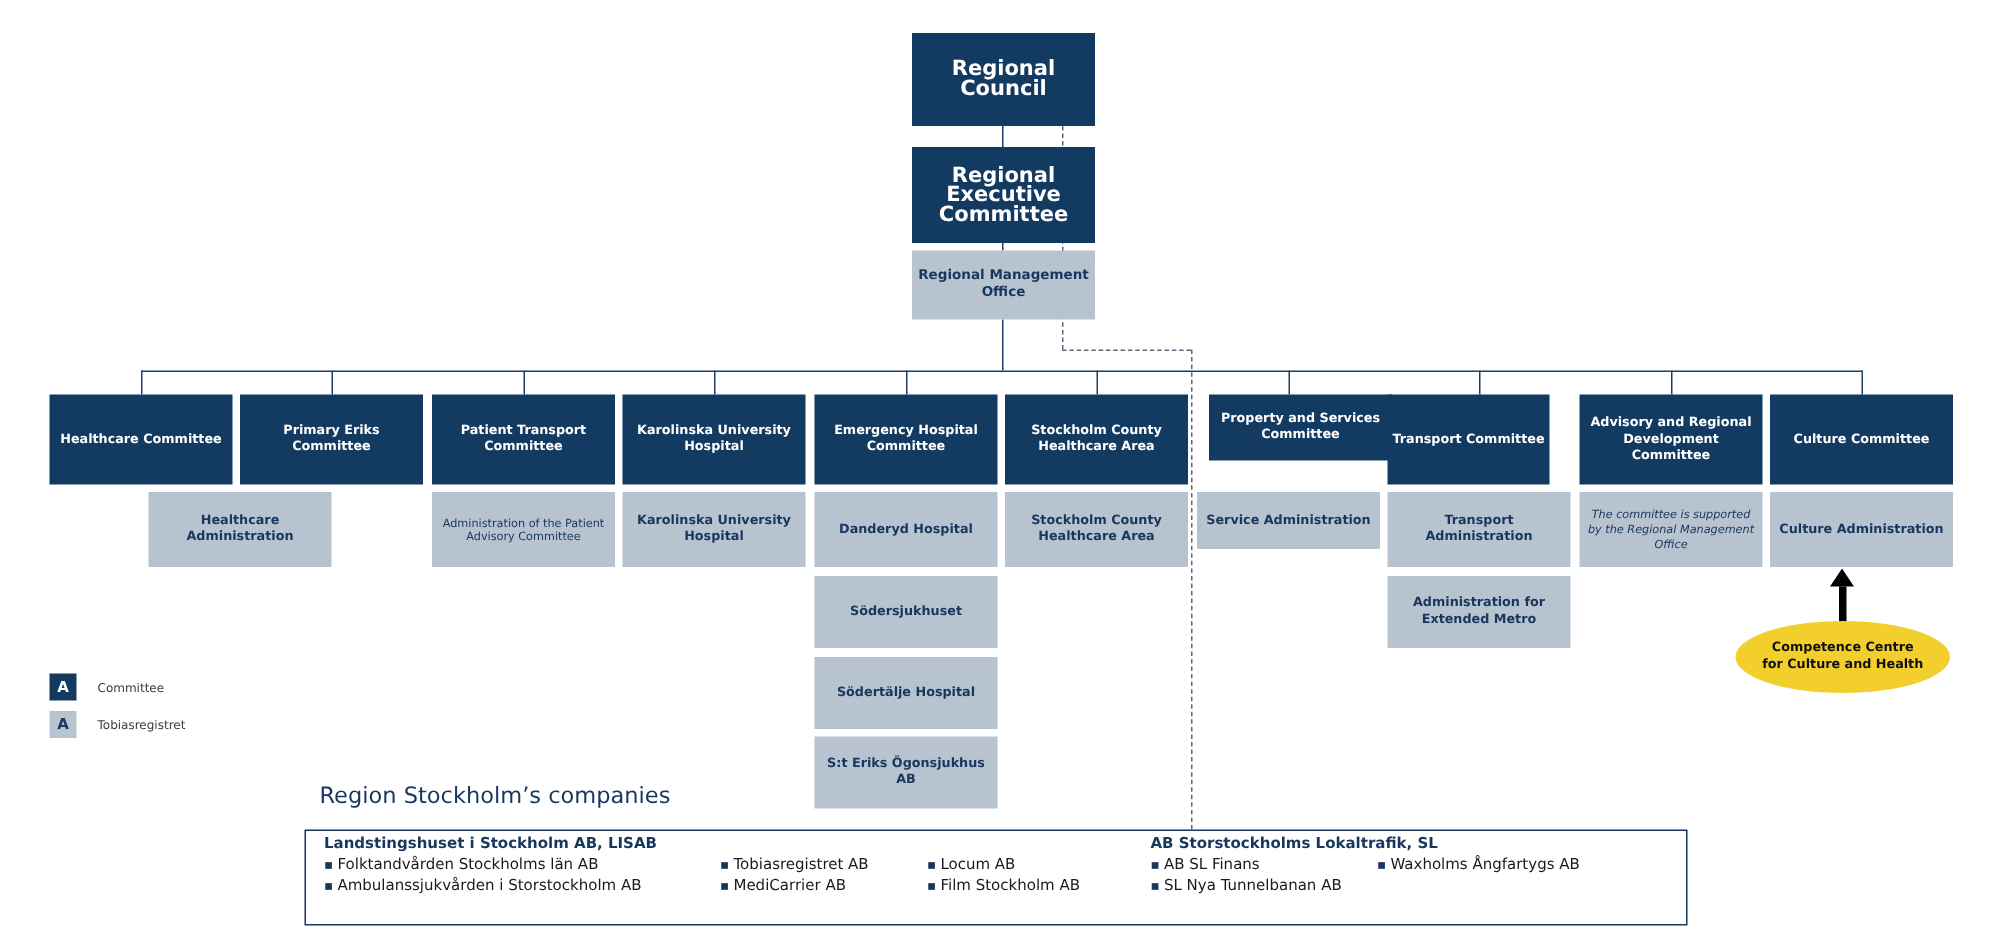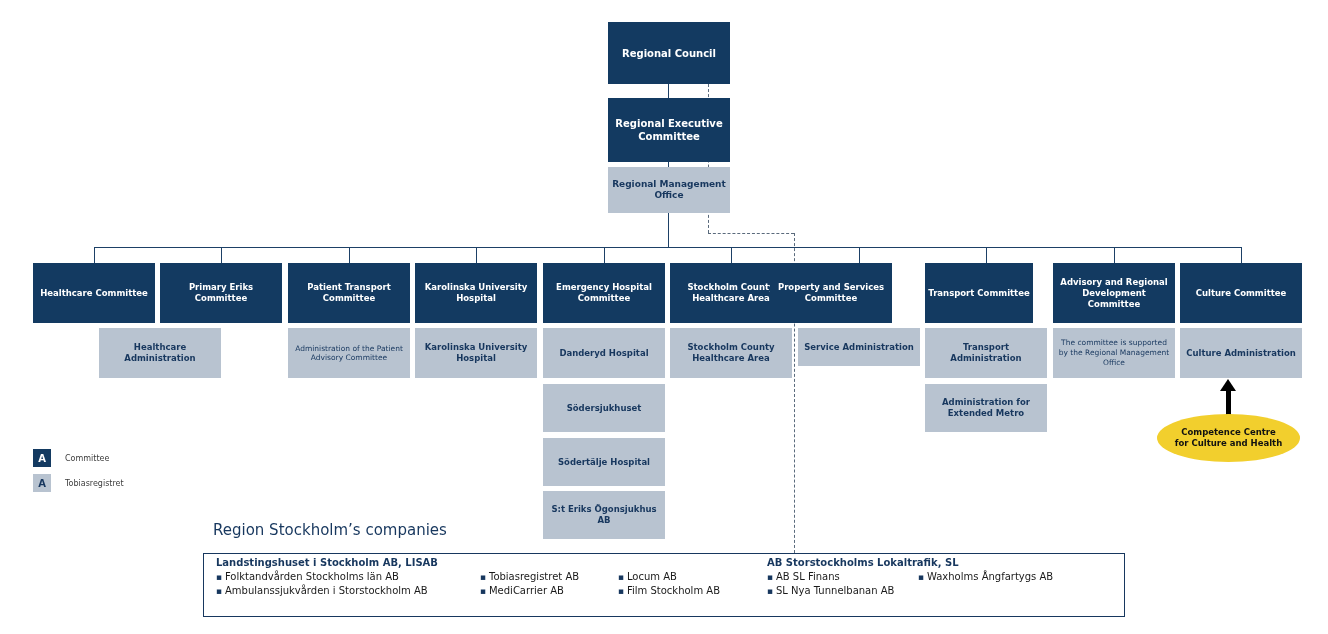--- a/index.html
+++ b/index.html
@@ -6,25 +6,25 @@
   .canvas{
     position:relative;width:1328px;height:634px;background:#fff;
     font-family:"DejaVu Sans","Liberation Sans",sans-serif;overflow:hidden;
   }
   .box{
     position:absolute;display:flex;align-items:center;justify-content:center;
     text-align:center;box-sizing:border-box;padding:2px 3px;
   }
   .dark{background:var(--committee-bg,#133a61);color:#fff;font-weight:bold;}
   .light{background:var(--admin-bg,#b8c3d0);color:var(--admin-text,#17375e);font-weight:bold;}
-  .fs10{font-size:10px;line-height:13px;}
+  .fs10{font-size:14px;line-height:13px;}
   .fs9{font-size:9px;line-height:11.5px;}
   .fs85{font-size:8.5px;line-height:11px;}
   .small{font-size:7.5px;line-height:9.5px;font-weight:normal;}
-  .italic{font-size:7.5px;line-height:10px;font-weight:normal;}
+  .italic{font-size:7.5px;line-height:10px;font-style:italic;font-weight:normal;}
   .vline{position:absolute;width:0;border-left:1px solid var(--line,#1d4066);}
   .hline{position:absolute;height:0;border-top:1px solid var(--line,#1d4066);}
   .dashv{position:absolute;width:0;border-left:1px dashed var(--dashed-line,#5a6a7c);}
   .dashh{position:absolute;height:0;border-top:1px dashed var(--dashed-line,#5a6a7c);}
   .legend-label{position:absolute;font-size:8px;color:#3c3c3c;}
   .companies-title{position:absolute;font-size:15px;color:var(--navy-text,#17375e);}
   .companies-box{position:absolute;box-sizing:border-box;border:1.5px solid var(--navy-text,#17375e);background:#fff;}
   .col{position:absolute;font-size:10px;line-height:14px;color:var(--body-text,#1a1a1a);white-space:nowrap;}
   .col .heading{font-weight:bold;color:var(--navy-text,#17375e);}
   .bullet::before{content:"▪ ";color:var(--navy-text,#17375e);font-size:9px;}
@@ -81,21 +81,21 @@
     </div>
   <div class="box dark fs85" style="left:415px;top:263px;width:122px;height:60px">
       <span>Karolinska University Hospital</span>
     </div>
   <div class="box dark fs85" style="left:543px;top:263px;width:122px;height:60px">
       <span>Emergency Hospital Committee</span>
     </div>
   <div class="box dark fs85" style="left:670px;top:263px;width:122px;height:60px">
       <span>Stockholm County Healthcare Area</span>
     </div>
-  <div class="box dark fs85" style="left:770px;top:263px;width:122px;height:60px">
+  <div class="box dark fs85" style="left:806px;top:263px;width:122px;height:44px">
       <span>Property and Services Committee</span>
     </div>
   <div class="box dark fs85" style="left:925px;top:263px;width:108px;height:60px">
       <span>Transport Committee</span>
     </div>
   <div class="box dark fs85" style="left:1053px;top:263px;width:122px;height:60px">
       <span>Advisory and Regional Development Committee</span>
     </div>
   <div class="box dark fs85" style="left:1180px;top:263px;width:122px;height:60px">
       <span>Culture Committee</span>

